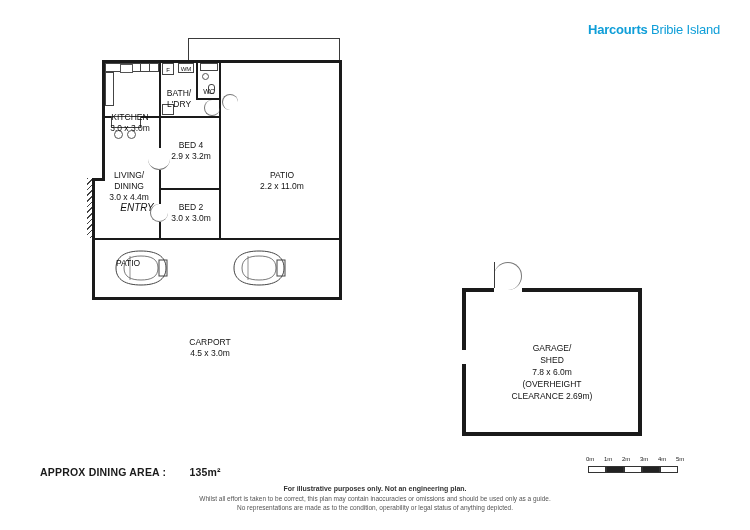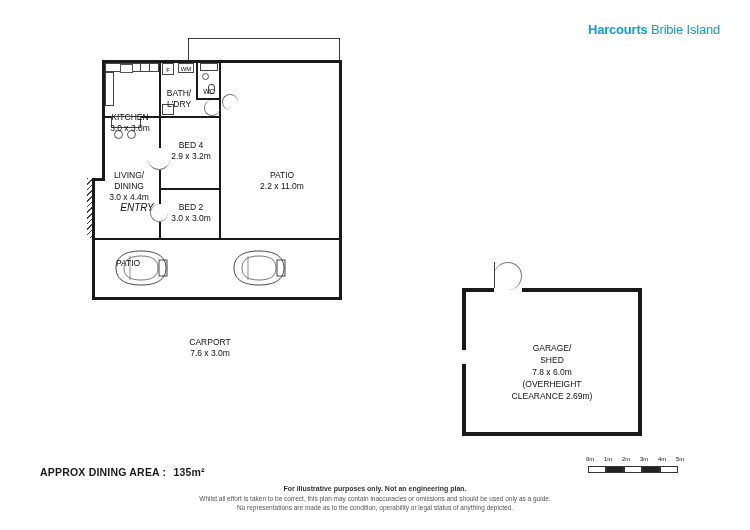--- a/index.html
+++ b/index.html
@@ -178,21 +178,21 @@
 
   <div class="room-label" style="left:126px; top:110px; width:112px;">
     <span>PATIO</span><br>
     <span>2.2 x 11.0m</span>
   </div>
 
   <div class="room-label" style="left:2px; top:198px; width:52px;">PATIO</div>
 
   <div class="room-label" style="left:62px; top:270px; width:96px;margin-top:7px;">
     <span>CARPORT</span><br>
-    <span>7.6 x 3.0m</span>
+    <span>4.5 x 3.0m</span>
   </div>
 </div>
 
 <div class="garage">
   <div class="wall" style="left:0px; top:0px; width:32px; height:4px;"></div>
   <div class="wall" style="left:60px; top:0px; width:120px; height:4px;"></div>
   <div class="wall" style="left:0px; top:0px; width:4px; height:62px;"></div>
   <div class="wall" style="left:0px; top:76px; width:4px; height:72px;"></div>
   <div class="wall" style="left:176px; top:0px; width:4px; height:148px;"></div>
   <div class="wall" style="left:0px; top:144px; width:180px; height:4px;"></div>
@@ -203,21 +203,21 @@
     <span>GARAGE/</span><br>
     <span>SHED</span><br>
     <span>7.8 x 6.0m</span><br>
     <span>(OVERHEIGHT</span><br>
     <span>CLEARANCE 2.69m)</span>
   </div>
 </div>
 
 <div class="area">
   <span>APPROX DINING AREA :</span>
-  <span style="margin-left:4px;">135m²</span>
+  <span style="margin-left:20px;">135m²</span>
 </div>
 
 <div class="scalebar">
   <div class="ticks">
     <div class="seg" style="left:0px; width:18px; background:#fff;"></div>
     <div class="seg" style="left:18px; width:18px; background:#222;"></div>
     <div class="seg" style="left:36px; width:18px; background:#fff;"></div>
     <div class="seg" style="left:54px; width:18px; background:#222;"></div>
     <div class="seg" style="left:72px; width:18px; background:#fff;"></div>
     <div class="lab" style="left:-2px;">0m</div>

